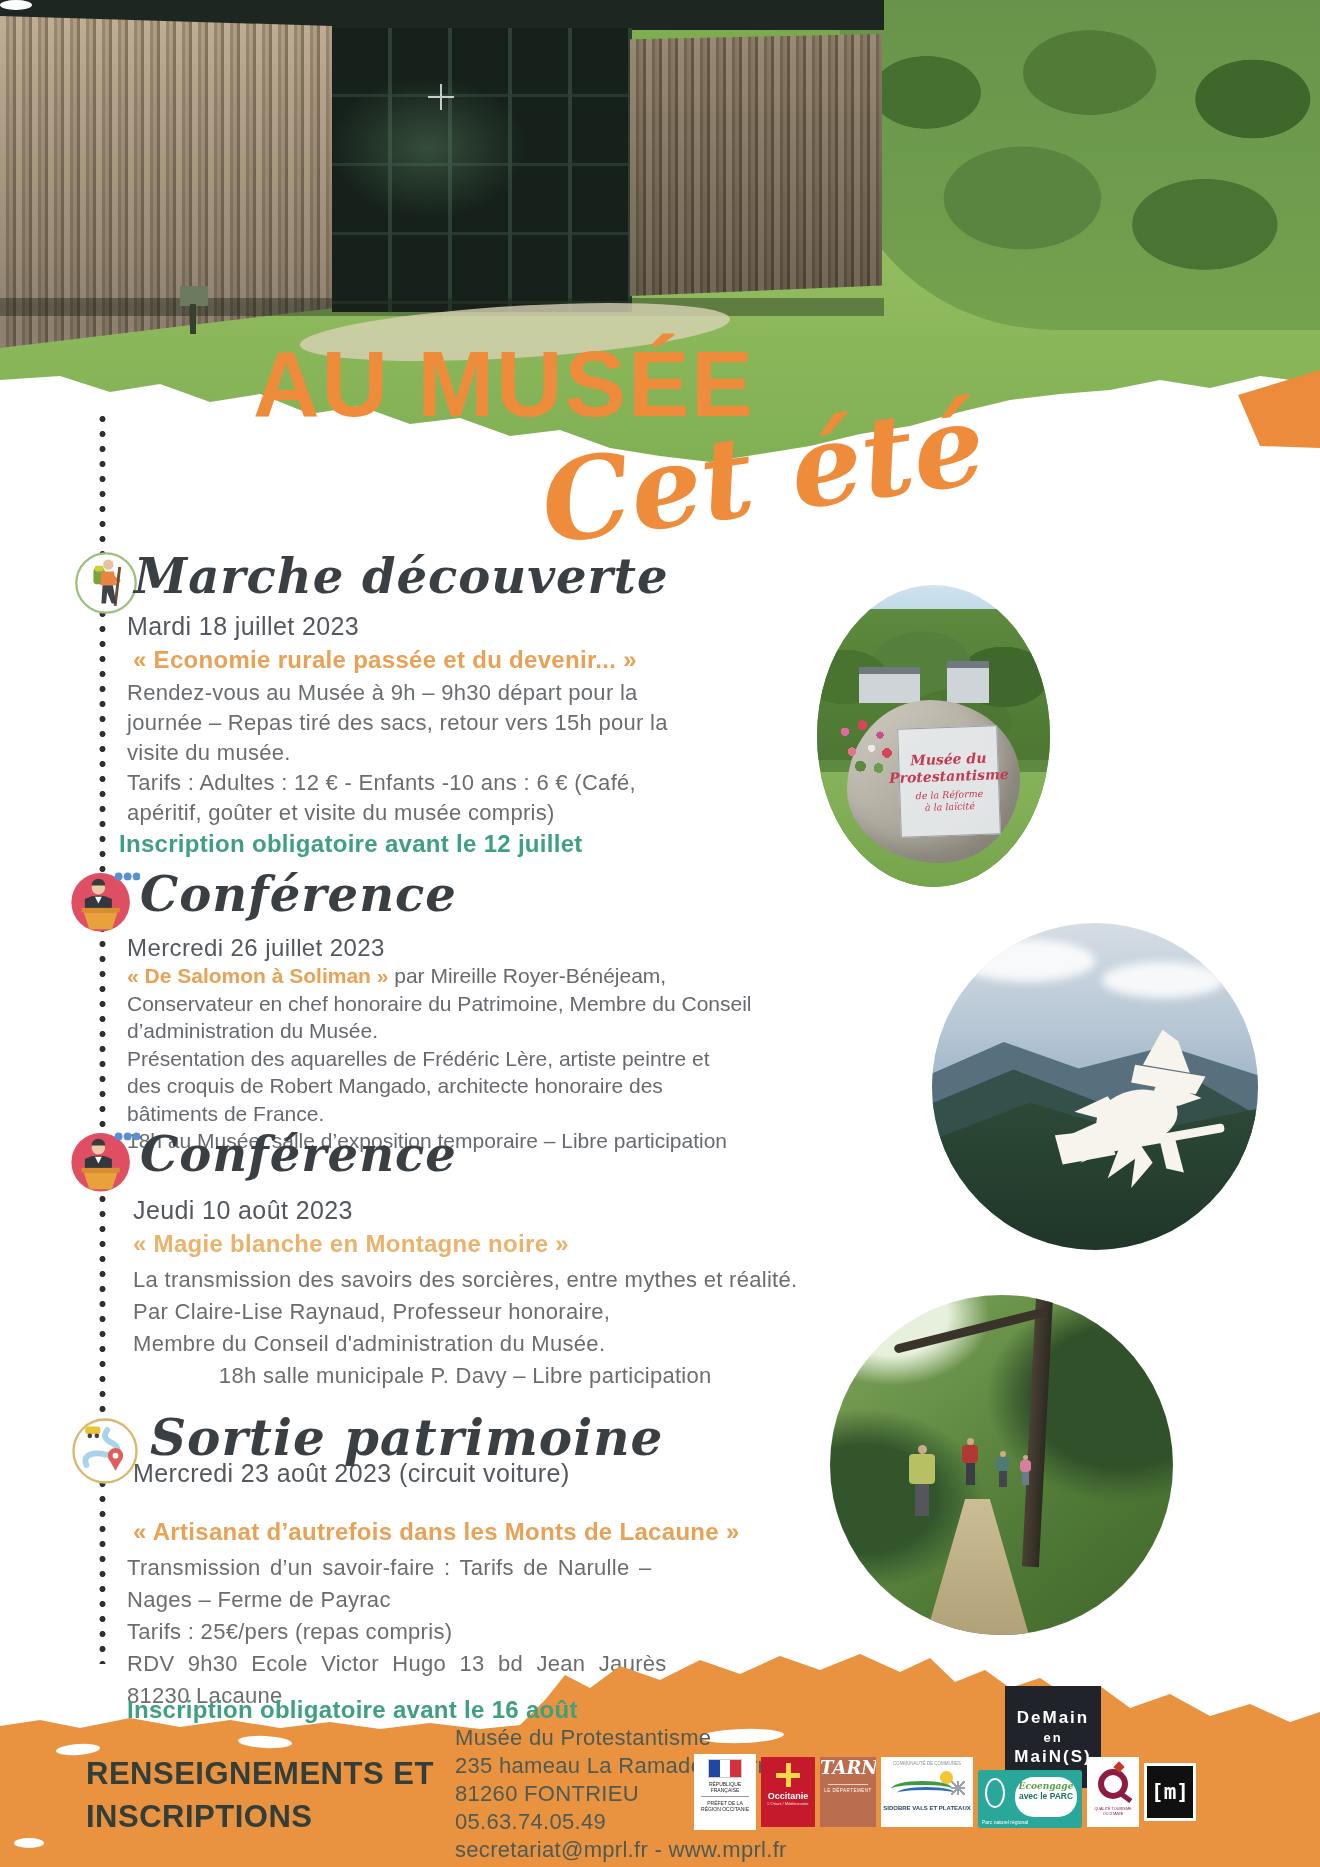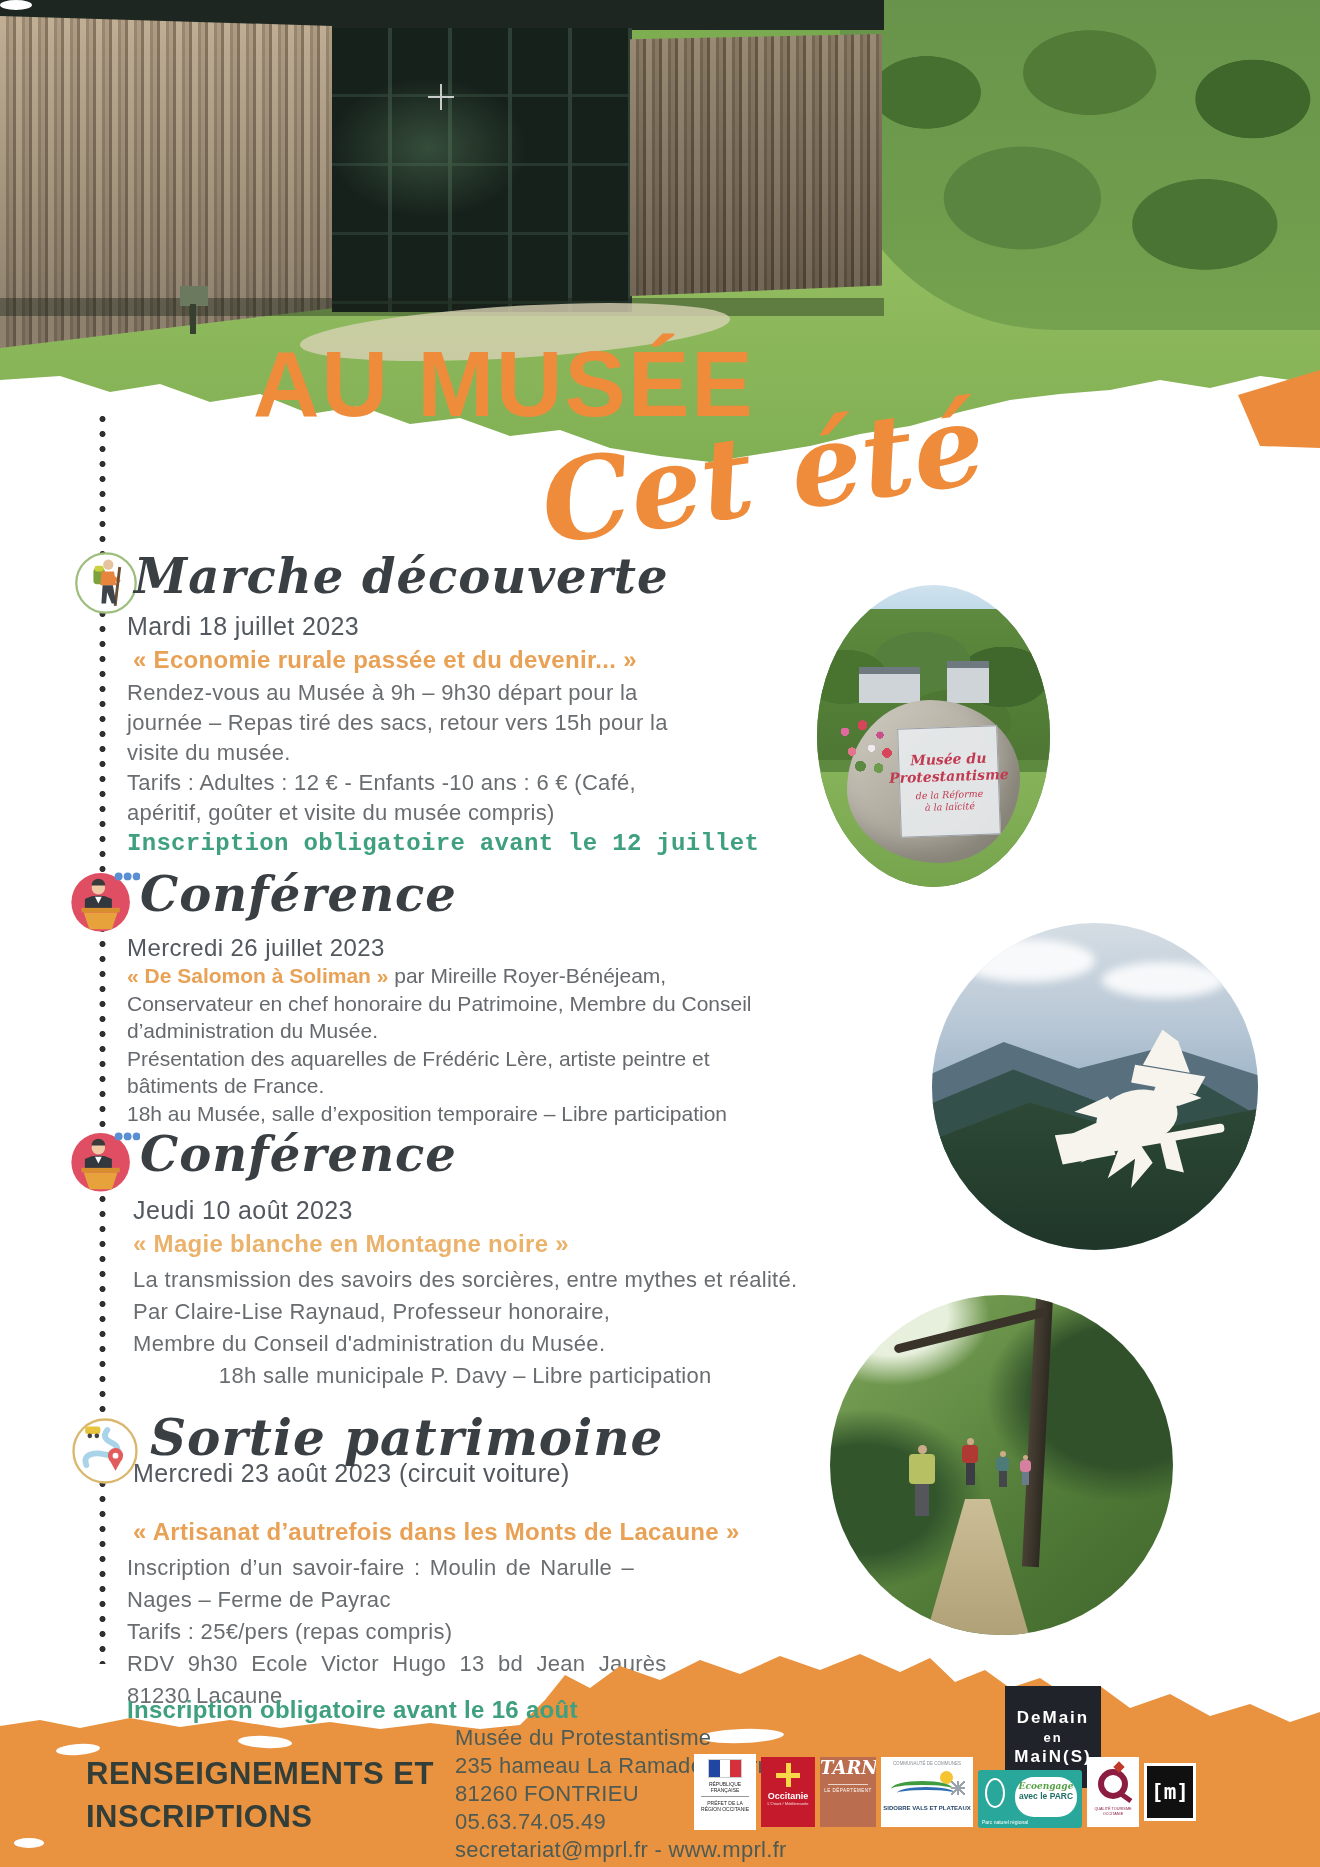--- a/index.html
+++ b/index.html
@@ -208,41 +208,42 @@
 <div class="sec-title" style="left:134px;top:548px;">Marche découverte</div>
 <div class="date" style="left:127px;top:612px;">Mardi 18 juillet 2023</div>
 <div class="quote" style="left:133px;top:646px;">« Economie rurale passée et du devenir... »</div>
 <div class="body-block" style="left:127px;top:678px;">
   <div>Rendez-vous au Musée à 9h – 9h30 départ pour la</div>
   <div>journée – Repas tiré des sacs, retour vers 15h pour la</div>
   <div>visite du musée.</div>
   <div>Tarifs :  Adultes : 12 € - Enfants -10 ans : 6 € (Café,</div>
   <div>apéritif, goûter et visite du musée compris)</div>
 </div>
-<div class="inscription" style="left:127px;top:830px;font-family:Liberation Mono, monospace;">Inscription obligatoire avant le 12 juillet</div>
+<div class="inscription" style="left:119px;top:830px;">Inscription obligatoire avant le 12 juillet</div>
 
 <svg class="sec-icon" style="left:68px;top:864px;" width="72" height="72" viewBox="0 0 64 64">
   <circle cx="29" cy="34" r="26" fill="#E04E63"></circle>
   <circle cx="45" cy="11" r="3.5" fill="#5B8FD4"></circle>
     <circle cx="53" cy="11" r="3.5" fill="#5B8FD4"></circle>
     <circle cx="61" cy="11" r="3.5" fill="#5B8FD4"></circle>
   <circle cx="27" cy="21" r="6" fill="#EFC9A6"></circle>
   <path d="M21,19 a6,6 0 0 1 12,0 Z" fill="#3a3a3a"></path>
   <path d="M15,31 Q27,25 39,31 L39,41 L15,41 Z" fill="#33373E"></path>
   <path d="M24,29 L27,35 L30,29 Z" fill="#ffffff"></path>
   <rect x="12" y="39" width="34" height="4" fill="#D78F2D"></rect>
   <path d="M14,43 L44,43 L39,58 L19,58 Z" fill="#E8A23C"></path>
 </svg>
 <div class="sec-title" style="left:140px;top:866px;">Conférence</div>
 <div class="date" style="left:127px;top:934px;font-size:24px;">Mercredi 26 juillet 2023</div>
 <div class="body-block tight" style="left:127px;top:962px;">
   <div><span class="inline-orange">« De Salomon à Soliman »</span><span> par Mireille Royer-Bénéjeam,</span></div>
   <div>Conservateur en chef honoraire du Patrimoine, Membre du Conseil</div>
   <div>d’administration du Musée.</div>
   <div>Présentation des aquarelles de Frédéric Lère, artiste peintre et</div>
+  <div>des croquis de Robert Mangado, architecte honoraire des</div>
   <div>bâtiments de France.</div>
   <div>18h au Musée, salle d’exposition temporaire – Libre participation</div>
 </div>
 
 <svg class="sec-icon" style="left:68px;top:1124px;" width="72" height="72" viewBox="0 0 64 64">
   <circle cx="29" cy="34" r="26" fill="#E04E63"></circle>
   <circle cx="45" cy="11" r="3.5" fill="#5B8FD4"></circle>
     <circle cx="53" cy="11" r="3.5" fill="#5B8FD4"></circle>
     <circle cx="61" cy="11" r="3.5" fill="#5B8FD4"></circle>
   <circle cx="27" cy="21" r="6" fill="#EFC9A6"></circle>
@@ -269,21 +270,21 @@
   <circle cx="17" cy="17" r="2" fill="#444"></circle>
     <circle cx="23" cy="17" r="2" fill="#444"></circle>
   <circle cx="39" cy="34" r="6.5" fill="#E25C5C"></circle>
   <path d="M33.5,37 L44.5,37 L39,47 Z" fill="#E25C5C"></path>
   <circle cx="39" cy="34" r="2.5" fill="#fff"></circle>
 </svg>
 <div class="sec-title" style="left:150px;top:1408px;font-size:50px;">Sortie patrimoine</div>
 <div class="date" style="left:133px;top:1459px;">Mercredi 23 août 2023 (circuit voiture)</div>
 <div class="quote" style="left:133px;top:1518px;">« Artisanat d’autrefois dans les Monts de Lacaune »</div>
 <div class="body-block" style="left:127px;top:1552px;">
-  <div class="mid-space" style="line-height:32px;">Inscription d’un savoir-faire : Moulin de Narulle –</div>
+  <div class="mid-space" style="line-height:32px;">Transmission d’un savoir-faire : Tarifs de Narulle –</div>
   <div style="line-height:32px;">Nages – Ferme de Payrac</div>
   <div style="line-height:32px;">Tarifs : 25€/pers (repas compris)</div>
   <div class="wide-space" style="line-height:32px;">RDV 9h30 Ecole Victor Hugo 13 bd Jean Jaurès</div>
   <div style="line-height:32px;">81230 Lacaune</div>
 </div>
 <div class="inscription" style="left:127px;top:1696px;z-index:3;">Inscription obligatoire avant le 16 août</div>
 
 <div class="photo-circle c1">
   <div class="c1-trees"></div>
   <div class="c1-grass"></div>

